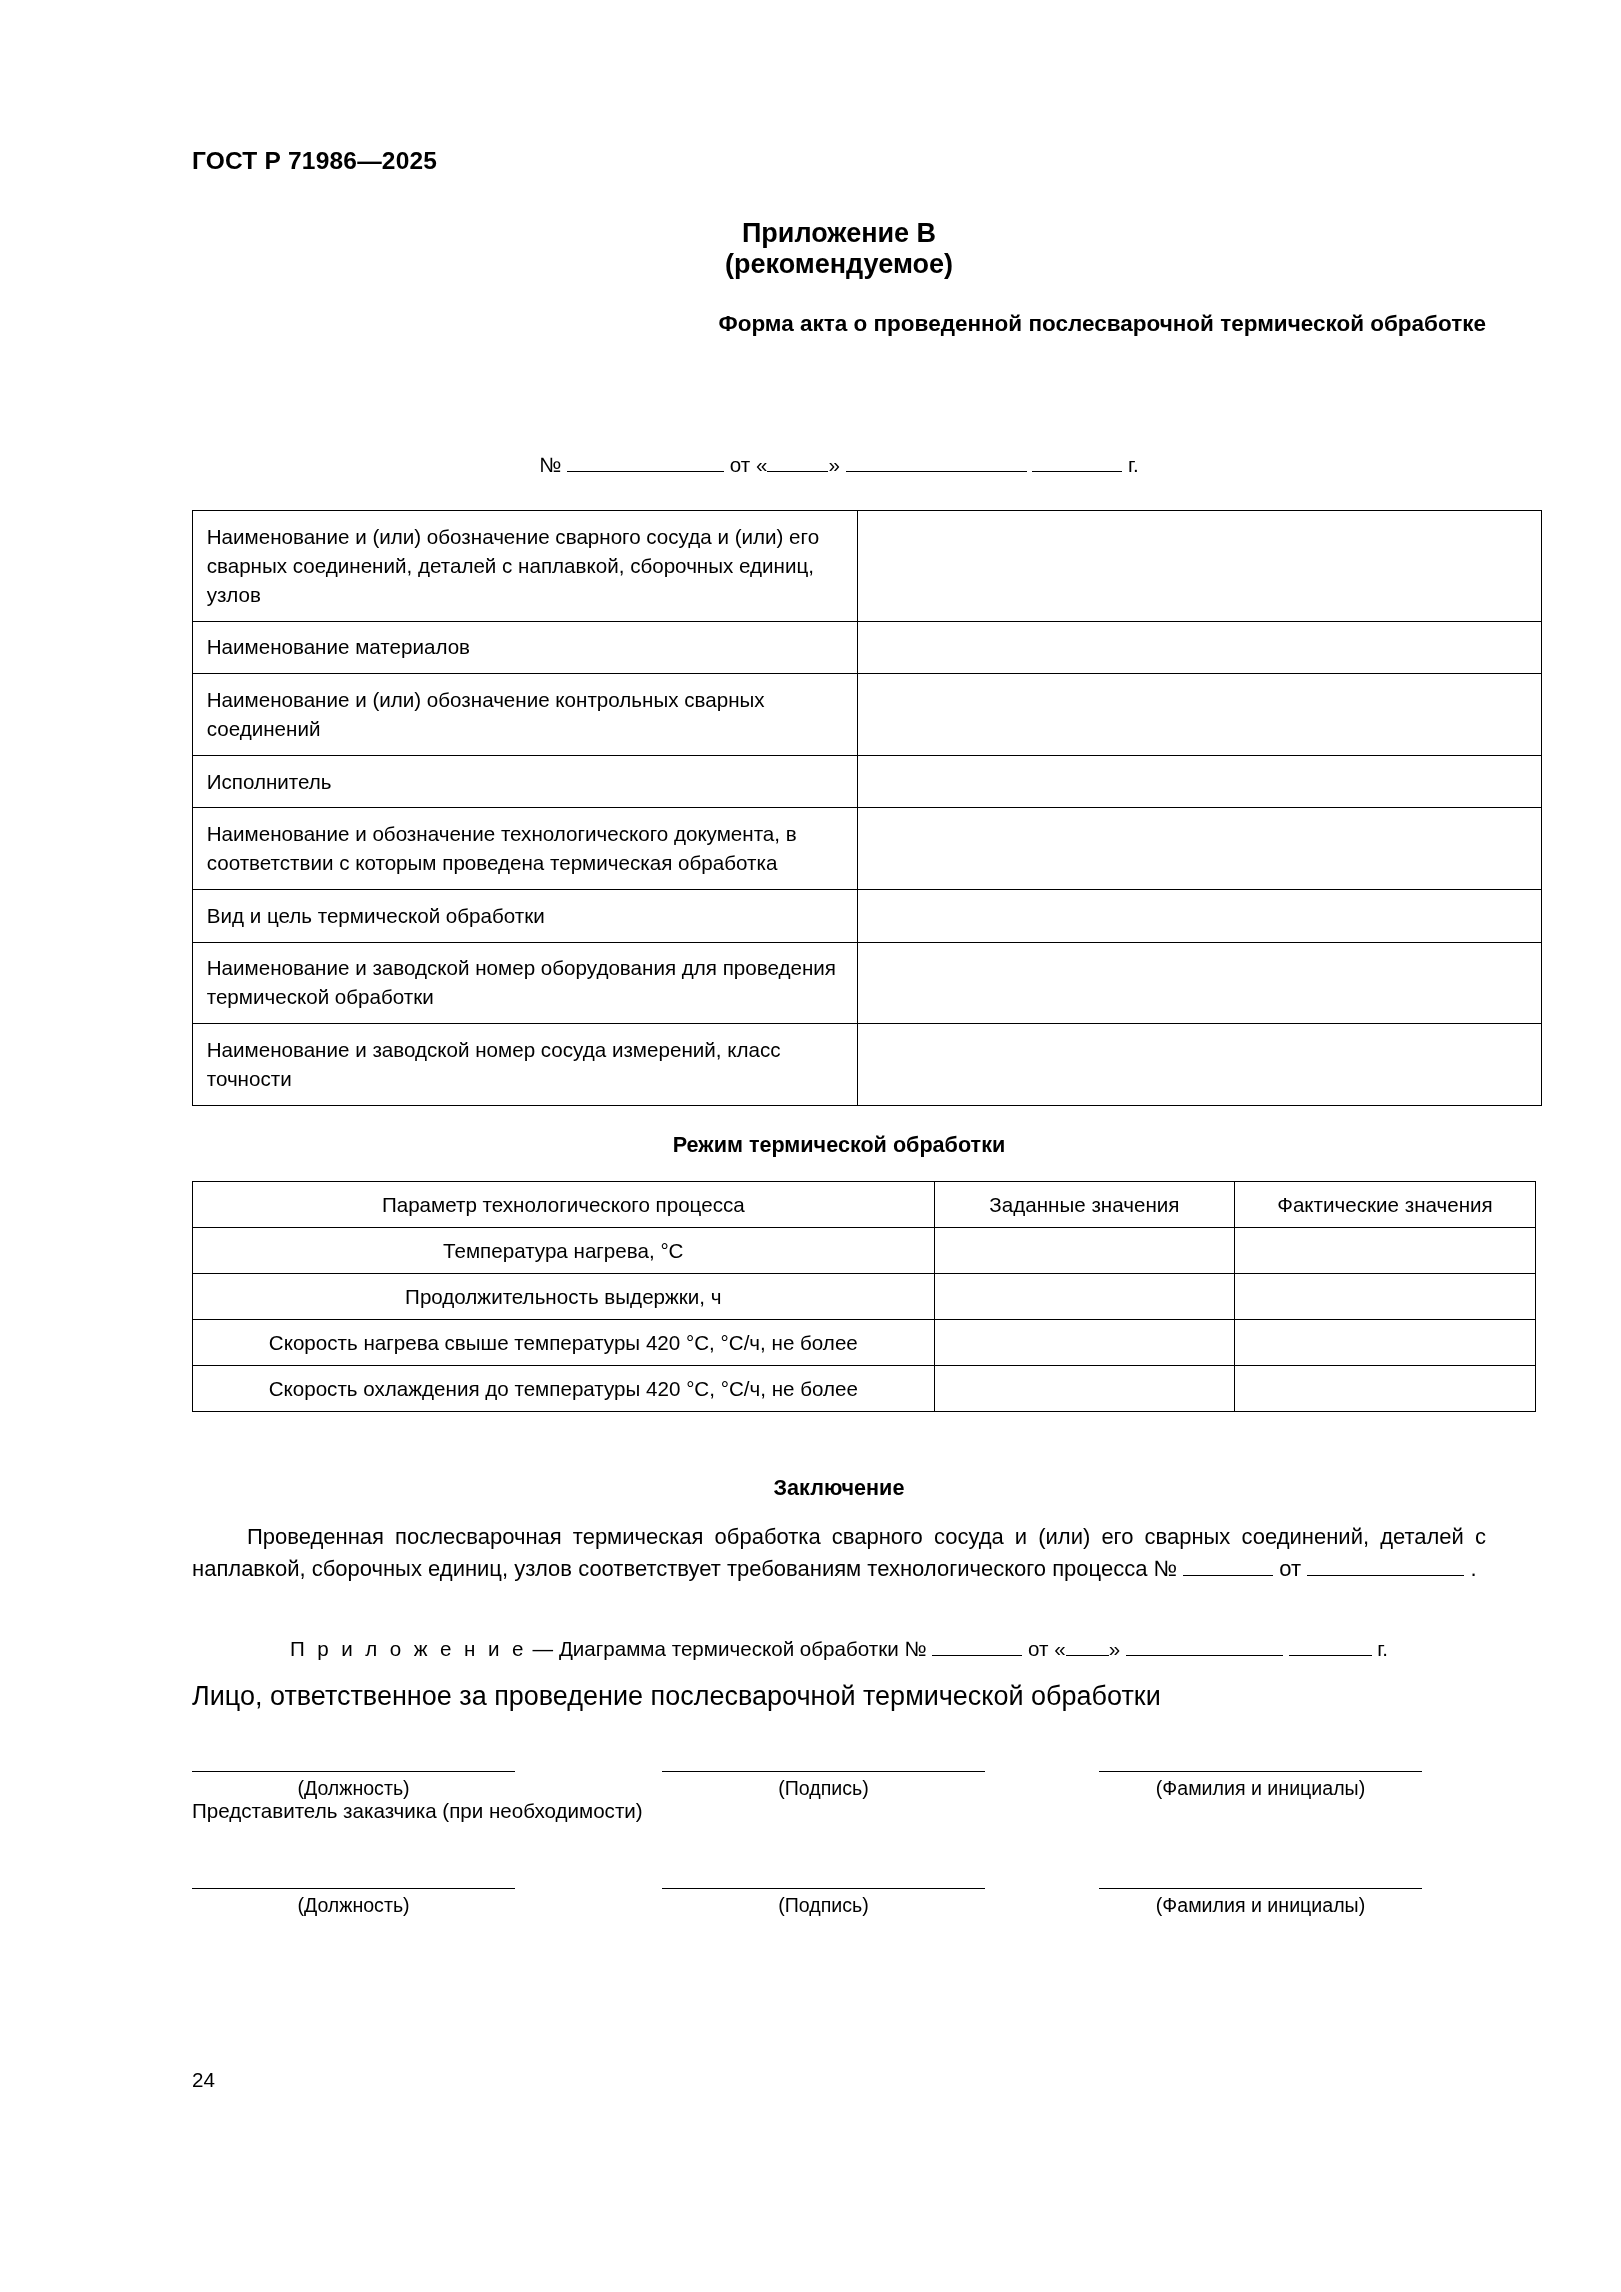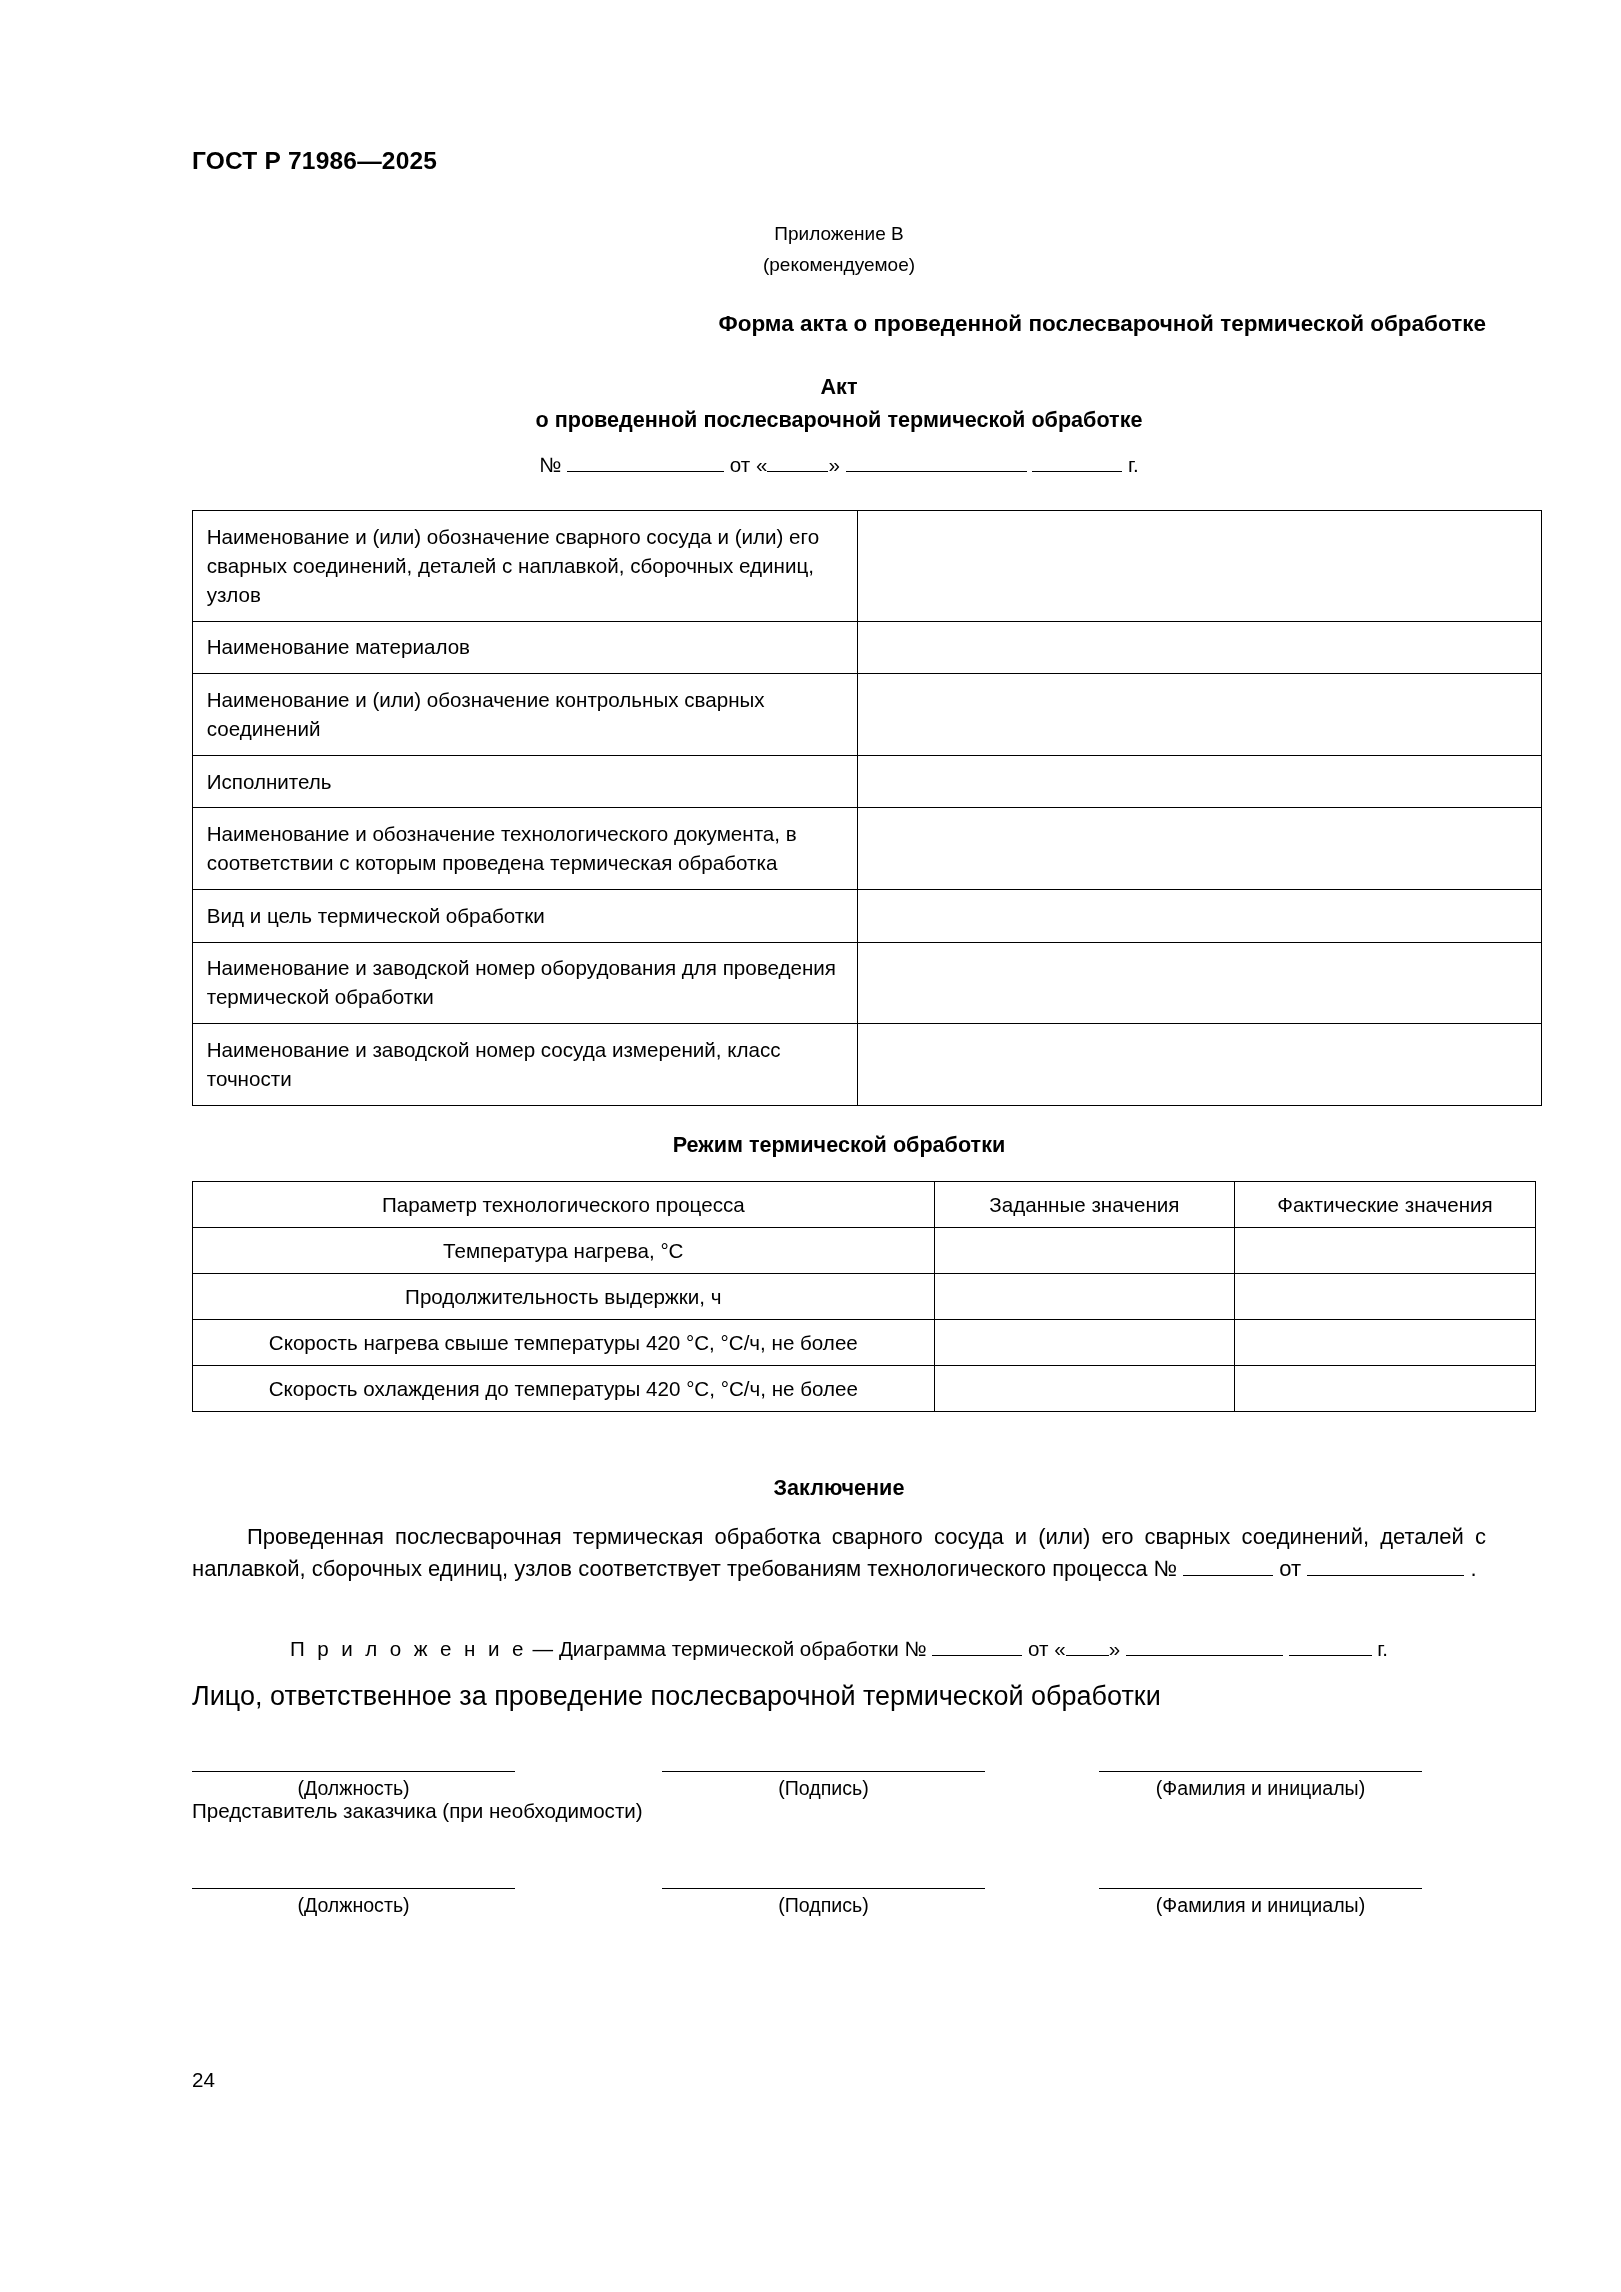--- a/index.html
+++ b/index.html
@@ -29,22 +29,22 @@
     font-size: 24.5px;
     font-weight: bold;
     letter-spacing: 0.2px;
   }
   .appendix-title {
     position: absolute;
     left: 192px;
     top: 218px;
     width: 1294px;
     text-align: center;
-    font-size: 19px;
-    font-weight: normal;
+    font-size: 27px;
+    font-weight: bold;
     line-height: 31px;
   }
   .form-title {
     position: absolute;
     left: 192px;
     top: 311px;
     width: 1294px;
     text-align: right;
     font-size: 22.5px;
     font-weight: bold;
@@ -209,24 +209,20 @@
 
   <div class="header-std">ГОСТ Р 71986—2025</div>
 
   <div class="appendix-title">
     <div>Приложение В</div>
     <div>(рекомендуемое)</div>
   </div>
 
   <div class="form-title">Форма акта о проведенной послесварочной термической обработке</div>
 
-  <div class="act-title">
-    <div>Акт</div>
-    <div>о проведенной послесварочной термической обработке</div>
-  </div>
 
   <div class="act-number-line">
     <span>№</span>
     <span class="blank b-160"></span>
     <span>от</span>
     <span>«</span><span class="blank b-70"></span><span>»</span>
     <span class="blank b-190"></span>
     <span class="blank b-95"></span>
     <span>г.</span>
   </div>

